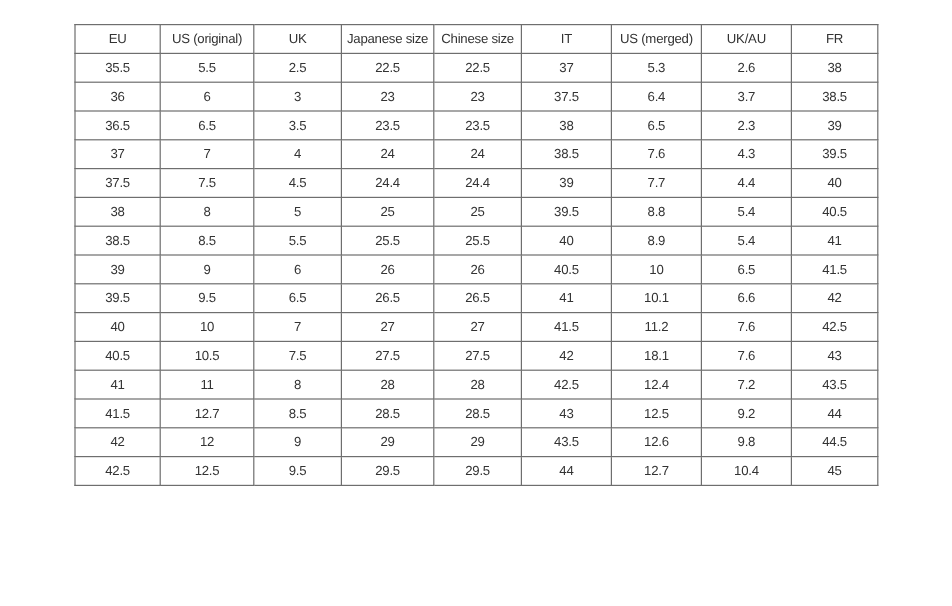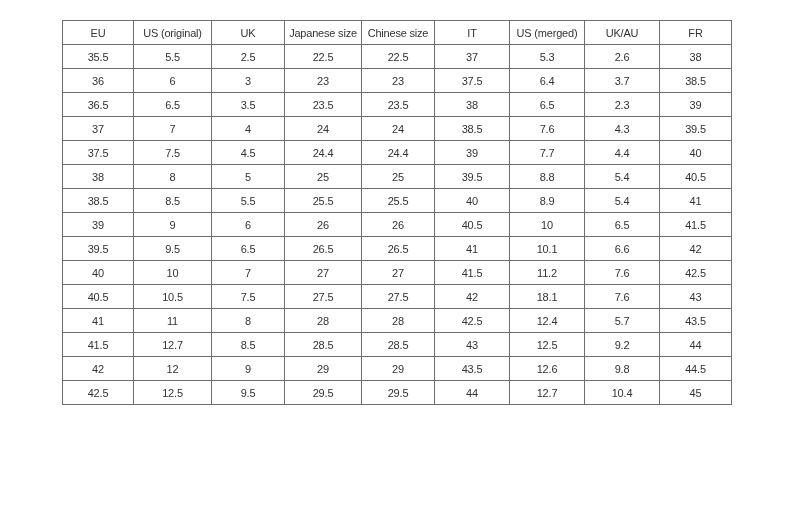--- a/index.html
+++ b/index.html
@@ -195,21 +195,21 @@
           <td>43</td>
         </tr>
         <tr>
           <td>41</td>
           <td>11</td>
           <td>8</td>
           <td>28</td>
           <td>28</td>
           <td>42.5</td>
           <td>12.4</td>
-          <td>5.7</td>
+          <td>7.2</td>
           <td>43.5</td>
         </tr>
         <tr>
           <td>41.5</td>
           <td>12.7</td>
           <td>8.5</td>
           <td>28.5</td>
           <td>28.5</td>
           <td>43</td>
           <td>12.5</td>

